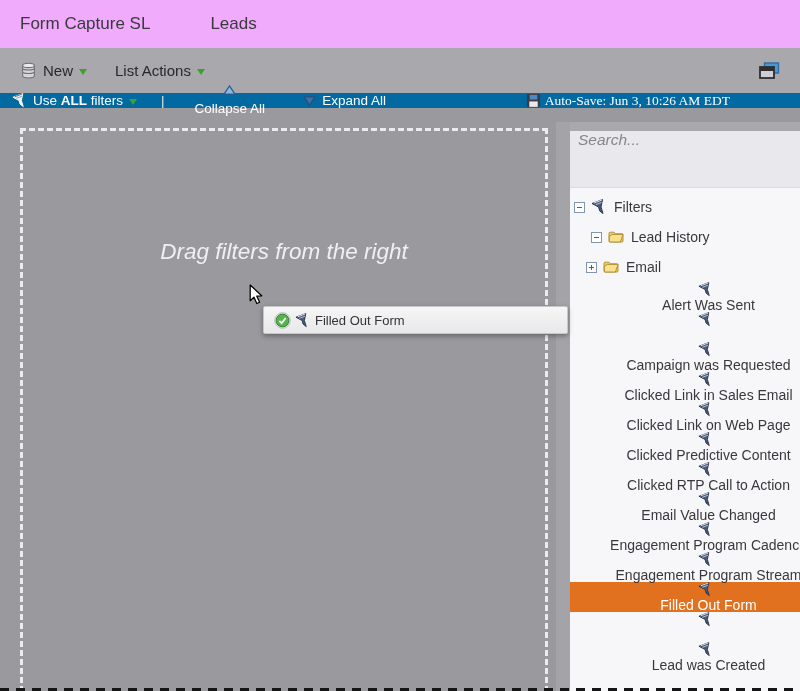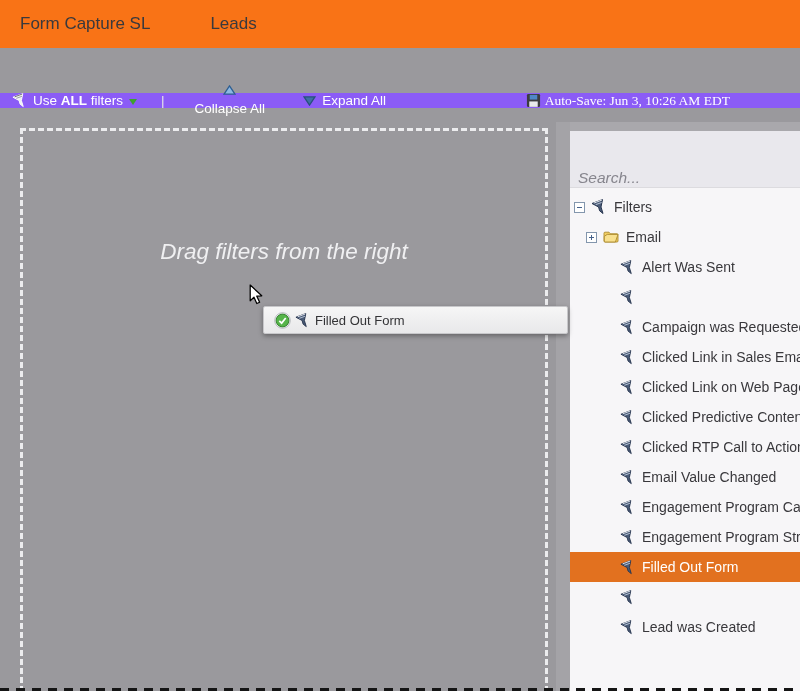--- a/index.html
+++ b/index.html
@@ -5,40 +5,40 @@
   * { margin:0; padding:0; box-sizing:border-box; }
   html,body { background:#d8d8da; }
   .app {
     position:relative; width:800px; height:691px; overflow:hidden;
     font-family:"Liberation Sans", sans-serif; background:#9a999d;
     -webkit-font-smoothing:antialiased;
   }
 
   
   .tabbar { position:absolute; top:0; left:0; right:0; height:48px;
-    background:#f97316; display:flex; align-items:stretch; }
+    background:#f0abfc; display:flex; align-items:stretch; }
   .tab { position:relative; display:flex; align-items:center; padding:0 20px;
     font-size:17px; color:#3a393d; cursor:default; }
   .tab.active { background:#a9a8ac; color:#ffffff; }
   .tab.active .stripe { position:absolute; top:0; left:0; right:0; height:8px; background:#e87812; }
 
   
   .toolbar { position:absolute; top:48px; left:0; right:0; height:45px;
     background:#a9a8ac; display:flex; align-items:center; padding:0 12px;
     font-size:15px; color:#28282c; }
   .tool-btn { display:flex; align-items:center; gap:6px; padding:4px 8px; cursor:default; }
   .tool-btn + .tool-btn { margin-left:12px; }
   .caret-green { width:0; height:0; border-left:4px solid transparent;
     border-right:4px solid transparent; border-top:6px solid #3ea12f; margin-top:2px; }
   .toolbar-spacer { flex:1; }
   .icon { flex:0 0 auto; }
 
   
   .filterbar { position:absolute; top:93px; left:0; right:0; height:15px;
-    background:#8b5cf6; display:flex; align-items:center; padding:0 12px;
+    background:#0369a1; display:flex; align-items:center; padding:0 12px;
     font-size:13.5px; color:#ffffff; }
   .fbtn { display:flex; align-items:center; gap:6px; cursor:default; }
   .fsep { margin:0 30px 0 24px; color:#e6e6e8; }
   .fb-gap { margin-right:38px;flex-direction:column; }
   .autosave { margin-left:auto; margin-right:58px; display:flex; align-items:center; gap:4px;font-family:Liberation Serif, serif; }
 
   
   .canvas { position:absolute; left:0; top:122px; width:556px; height:569px; background:#9a999d;font-style:italic; }
   .dropzone { position:absolute; left:20px; top:6px; width:528px; height:600px;
     border:3px dashed #ececee; }
@@ -54,34 +54,34 @@
   .ghost .icon { margin-left:4px; }
 
   
   .splitter { position:absolute; left:556px; top:122px; width:14px; height:569px;
     background:#a4a3a7; }
 
   
   .sidebar { position:absolute; left:570px; top:122px; width:230px; height:569px;
     background:#f7f6f8; }
   .search-panel { height:66px; background:#e9e8ed; border-top:9px solid #a9a8ac;
-    border-bottom:1px solid #dcdbdf; display:flex; align-items:flex-end; padding:0 8px; }
+    border-bottom:1px solid #dcdbdf; display:flex; align-items:flex-start; padding:0 8px; }
   .search-input { width:100%; border:none; outline:none; background:transparent;
     font-family:"Liberation Sans", sans-serif; font-style:italic; font-size:15.5px; color:#87868e; }
   .search-input::placeholder { color:#87868e; opacity:1; font-style:italic; }
 
   .tree { position:absolute; top:66px; left:0; right:0; bottom:0; padding-top:4px; overflow:hidden; }
   .row { height:30px; display:flex; align-items:center; white-space:nowrap;
     font-size:14px; color:#39383c; cursor:default; }
   .row .lbl { margin-left:7px; }
   .row .icon { margin-left:0; }
   .lvl0 { padding-left:4px; }
   .lvl1 { padding-left:21px; }
   .lvl2 { padding-left:16px; }
-  .leaf { padding-left:50px; }
+  .leaf { padding-left:40px;flex-direction:column; }
   .row.selected { background:#e2711f; color:#ffffff; }
 
   .toggle { position:relative; width:11px; height:11px; background:#ffffff;
     border:1px solid #8396ad; margin-right:6px; flex:0 0 auto; }
   .toggle::before { content:""; position:absolute; left:2px; right:2px; top:4px;
     height:1px; background:#44608a; }
   .toggle.plus::after { content:""; position:absolute; top:2px; bottom:2px; left:4px;
     width:1px; background:#44608a; }
 
   .torn { position:absolute; left:0; right:0; bottom:0; height:3px; z-index:9;
@@ -144,20 +144,39 @@
 
   <div class="tabbar">
     <div class="tab">
       <span>Form Capture SL</span>
     </div>
     <div class="tab" style="margin-left:20px;">
       <span>Leads</span>
     </div>
   </div>
 
+  <div class="toolbar">
+    <div class="tool-btn">
+      <svg class="icon" width="17" height="17">
+          <use href="#sym-db" xlink:href="#sym-db"></use>
+        </svg>
+      <span>New</span>
+      <span class="caret-green"></span>
+    </div>
+    <div class="tool-btn">
+      <span>List Actions</span>
+      <span class="caret-green"></span>
+    </div>
+    <div class="toolbar-spacer"></div>
+    <div class="tool-btn">
+      <svg class="icon" width="22" height="18">
+          <use href="#sym-panels" xlink:href="#sym-panels"></use>
+        </svg>
+    </div>
+  </div>
 
   <div class="filterbar">
     <div class="fbtn">
       <svg class="icon" width="15" height="15">
           <use href="#sym-funnel-light" xlink:href="#sym-funnel-light"></use>
         </svg>
       <span>
         <span>Use</span>
         <b>ALL</b>
         <span>filters</span>
@@ -200,20 +219,27 @@
     <div class="tree">
 
       <div class="row lvl0">
         <span class="toggle"></span>
         <svg class="icon" width="16" height="16">
             <use href="#sym-funnel" xlink:href="#sym-funnel"></use>
           </svg>
         <span class="lbl">Filters</span>
       </div>
 
+      <div class="row lvl1">
+        <span class="toggle"></span>
+        <svg class="icon" width="16" height="16">
+            <use href="#sym-folder" xlink:href="#sym-folder"></use>
+          </svg>
+        <span class="lbl">Lead History</span>
+      </div>
 
       <div class="row lvl2">
         <span class="toggle plus"></span>
         <svg class="icon" width="16" height="16">
             <use href="#sym-folder" xlink:href="#sym-folder"></use>
           </svg>
         <span class="lbl">Email</span>
       </div>
 
 

